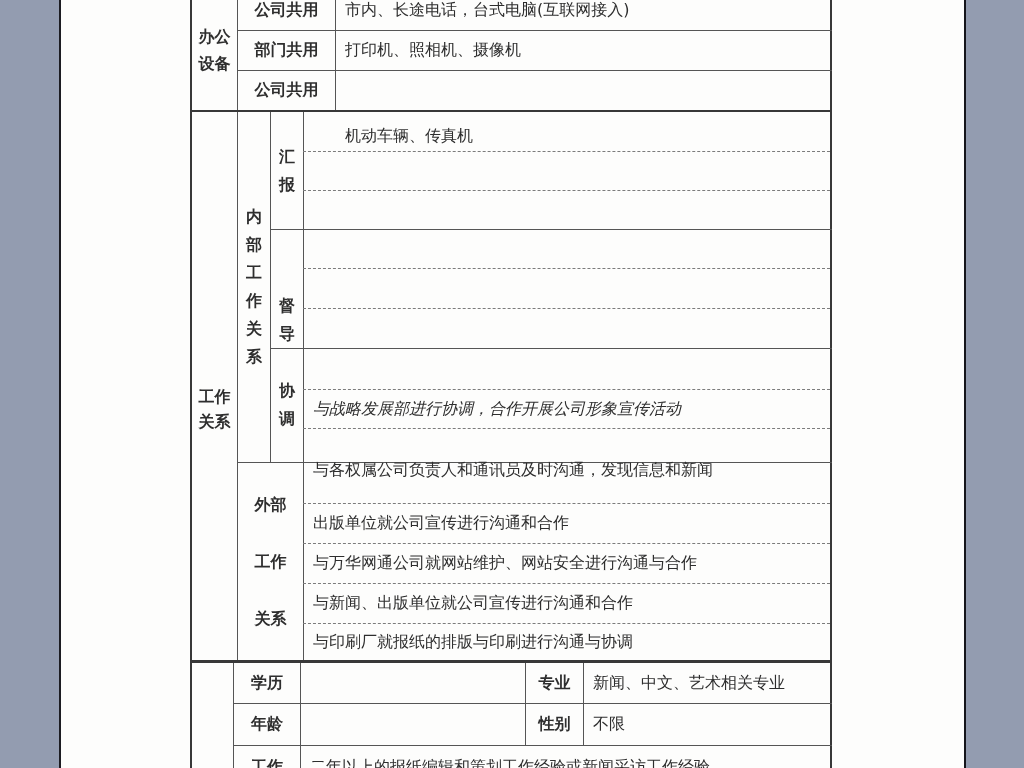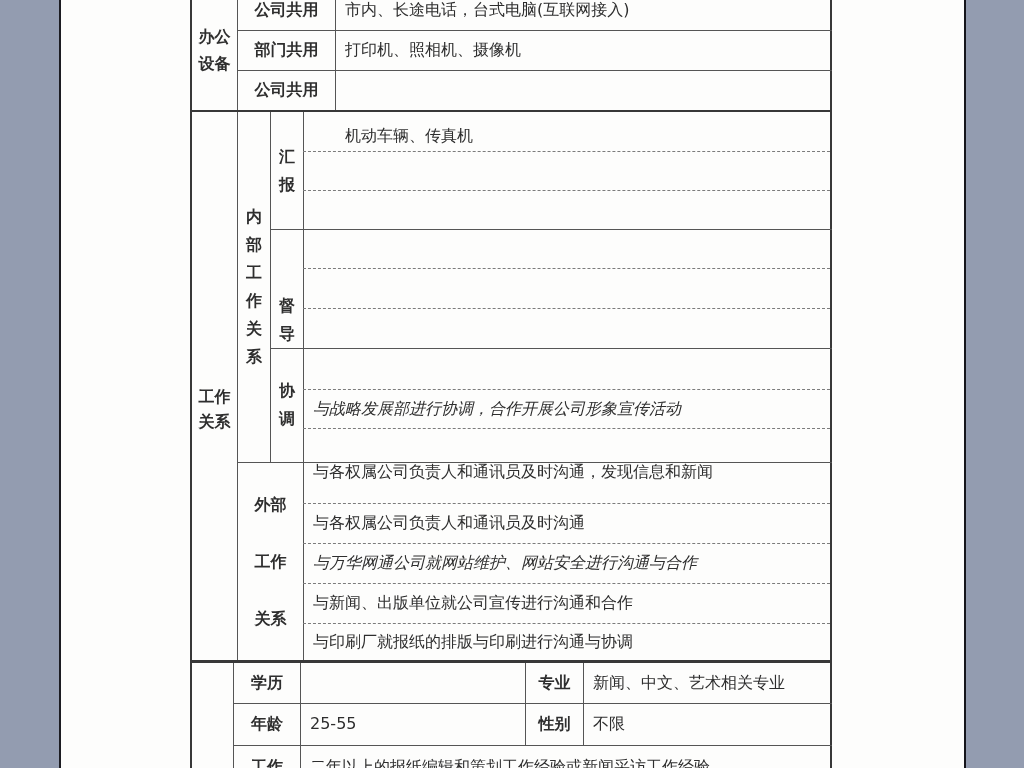--- a/index.html
+++ b/index.html
@@ -124,27 +124,27 @@
     <div class="cell cnt" style="left:114px;top:399px;width:526px;height:39px;font-style:italic;">
       <span>与战略发展部进行协调，合作开展公司形象宣传活动</span>
     </div>
     <div class="cell cnt" style="left:114px;top:438px;width:526px;height:34px;">
       <span></span>
     </div>
 
     <div class="cell lbl" style="left:48px;top:473px;width:65px;height:197px;">
       <span class="w2c">外部工作关系</span>
     </div>
-    <div class="cell cnt" style="left:114px;top:462px;width:526px;height:40px;">
+    <div class="cell cnt" style="left:114px;top:450px;width:526px;height:40px;align-items:flex-end;">
       <span>与各权属公司负责人和通讯员及时沟通，发现信息和新闻</span>
     </div>
     <div class="cell cnt" style="left:114px;top:513px;width:526px;height:40px;">
-      <span>与各权属公司负责人和通讯员及时沟通</span>
+      <span>出版单位就公司宣传进行沟通和合作</span>
     </div>
-    <div class="cell cnt" style="left:114px;top:553px;width:526px;height:40px;font-style:italic;">
+    <div class="cell cnt" style="left:114px;top:553px;width:526px;height:40px;">
       <span>与万华网通公司就网站维护、网站安全进行沟通与合作</span>
     </div>
     <div class="cell cnt" style="left:114px;top:593px;width:526px;height:40px;">
       <span>与新闻、出版单位就公司宣传进行沟通和合作</span>
     </div>
     <div class="cell cnt" style="left:114px;top:633px;width:526px;height:37px;">
       <span>与印刷厂就报纸的排版与印刷进行沟通与协调</span>
     </div>
 
     <div class="cell lbl" style="left:44px;top:673px;width:66px;height:40px;">
@@ -153,23 +153,20 @@
     <div class="cell lbl" style="left:336px;top:673px;width:57px;height:40px;">
       <span>专业</span>
     </div>
     <div class="cell cnt" style="left:394px;top:673px;width:246px;height:40px;">
       <span>新闻、中文、艺术相关专业</span>
     </div>
 
     <div class="cell lbl" style="left:44px;top:713px;width:66px;height:42px;">
       <span>年龄</span>
     </div>
-    <div class="cell cnt" style="left:111px;top:713px;width:224px;height:42px;">
-      <span>25-55</span>
-    </div>
     <div class="cell lbl" style="left:336px;top:713px;width:57px;height:42px;">
       <span>性别</span>
     </div>
     <div class="cell cnt" style="left:394px;top:713px;width:246px;height:42px;">
       <span>不限</span>
     </div>
 
     <div class="cell lbl" style="left:44px;top:755px;width:66px;height:44px;">
       <span>工作</span>
     </div>

